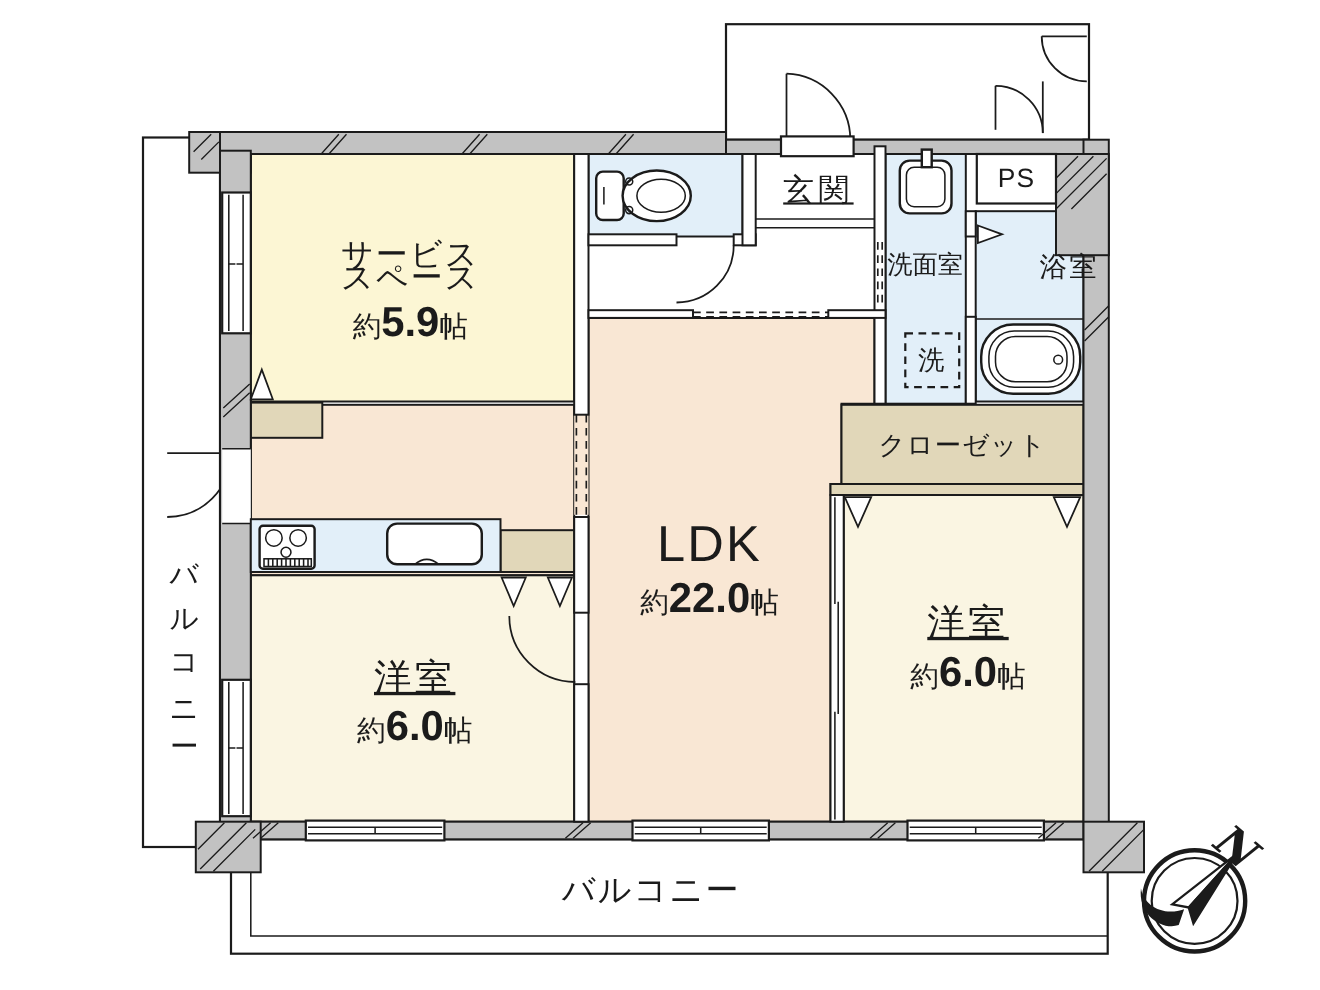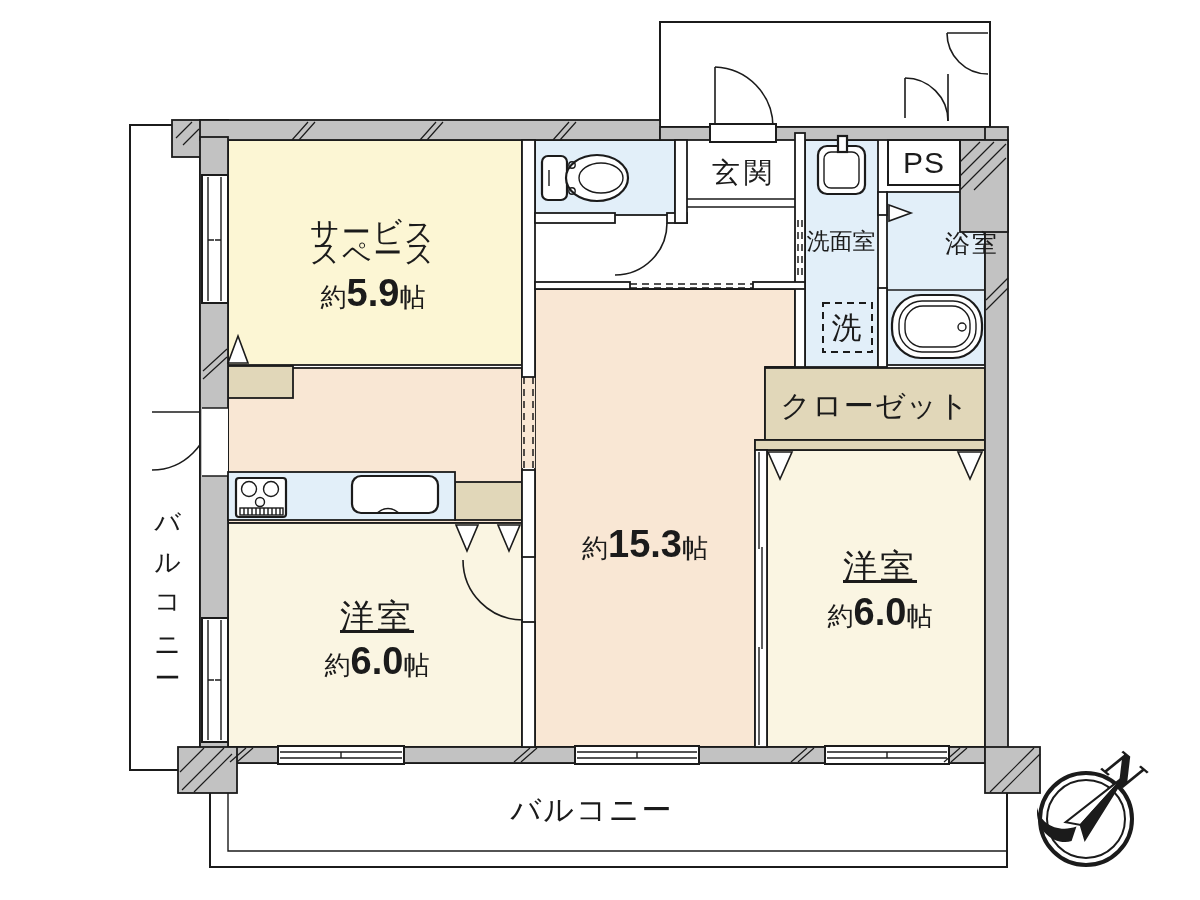--- a/index.html
+++ b/index.html
@@ -22,25 +22,25 @@
   .ln2{fill:none;stroke:var(--line);stroke-width:1.4;}
   .dash{fill:none;stroke:var(--line);stroke-width:1.5;stroke-dasharray:7 5;}
   .tri{fill:#fff;stroke:var(--line);stroke-width:1.6;}
   .hatch{fill:none;stroke:var(--line);stroke-width:1.2;}
   .compass-ring{fill:none;stroke:var(--line);}
   
   .labels{position:absolute;left:0;top:0;width:100%;height:100%;pointer-events:none;}
   .lbl{position:absolute;transform:translate(-50%,-50%);color:var(--line);
        white-space:nowrap;line-height:1;}
   .f29{font-size:29px;letter-spacing:2px;}
-  .f28{font-size:28px;letter-spacing:4px;}
+  .f28{font-size:28px;letter-spacing:4px;text-decoration:underline;}
   .f46{font-size:46px;letter-spacing:2px;}
   .f34{font-size:34px;letter-spacing:3px;text-decoration:underline;}
   .f25{font-size:25px;letter-spacing:2px;}
-  .f24{font-size:30px;letter-spacing:1px;}
+  .f24{font-size:24px;letter-spacing:1px;}
   .f23{font-size:23px;text-align:center;}
   .f30{font-size:30px;letter-spacing:2px;}
   .sizelbl .approx{font-size:26px;}
   .sizelbl .val{font-size:38px;font-weight:bold;}
   .sizelbl .unit{font-size:26px;}
   .vtext{writing-mode:vertical-rl;text-orientation:upright;font-size:26px;letter-spacing:13px;}
   .north{font-family:"DejaVu Serif",serif;font-style:italic;font-weight:bold;font-size:40px;
          transform:translate(-50%,-50%) rotate(40deg);}
 </style>
 </head>
@@ -222,21 +222,22 @@
   <div class="lbl f29" style="left:373px;top:253px">スペース</div>
   <div class="lbl sizelbl" style="left:373px;top:293px"><span class="approx">約</span><span class="val">5.9</span><span class="unit">帖</span></div>
 
   <div class="lbl f28" style="left:744px;top:173px">玄関</div>
   <div class="lbl f24" style="left:924px;top:163px">PS</div>
   <div class="lbl f23" style="left:841px;top:241px">洗面室</div>
   <div class="lbl f25" style="left:972px;top:243px">浴室</div>
   <div class="lbl f24" style="left:847px;top:328px">洗</div>
   <div class="lbl f24" style="left:875px;top:406px">クローゼット</div>
 
-  <div class="lbl sizelbl" style="left:645px;top:544px"><span class="approx">約</span><span class="val">15.3</span><span class="unit">帖</span></div>
+  <div class="lbl f46" style="left:645px;top:494px">LDK</div>
+  <div class="lbl sizelbl" style="left:645px;top:544px"><span class="approx">約</span><span class="val">22.0</span><span class="unit">帖</span></div>
 
   <div class="lbl f34" style="left:377px;top:616px">洋室</div>
   <div class="lbl sizelbl" style="left:377px;top:661px"><span class="approx">約</span><span class="val">6.0</span><span class="unit">帖</span></div>
 
   <div class="lbl f34" style="left:880px;top:566px">洋室</div>
   <div class="lbl sizelbl" style="left:880px;top:612px"><span class="approx">約</span><span class="val">6.0</span><span class="unit">帖</span></div>
 
   <div class="lbl vtext" style="left:168px;top:585px">バルコニー</div>
   <div class="lbl f30" style="left:592px;top:810px">バルコニー</div>
   <div class="lbl north" style="left:1124px;top:771px">N</div>

